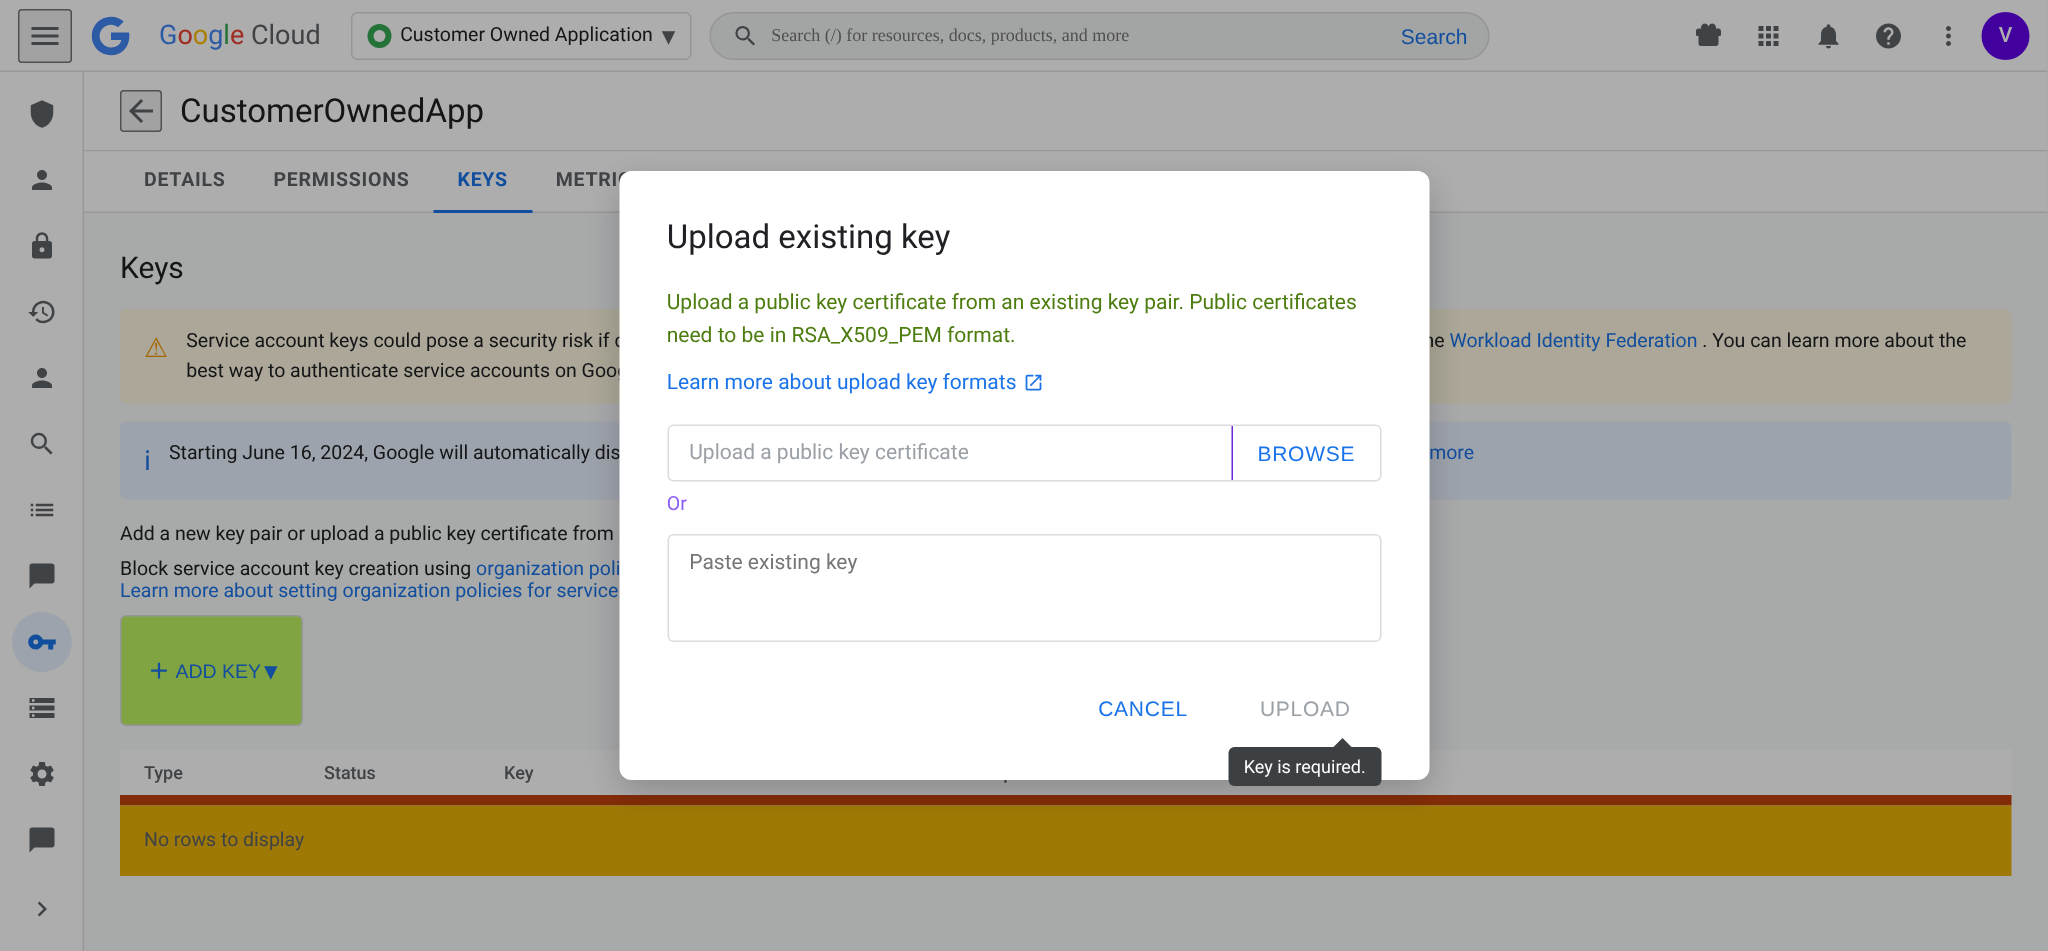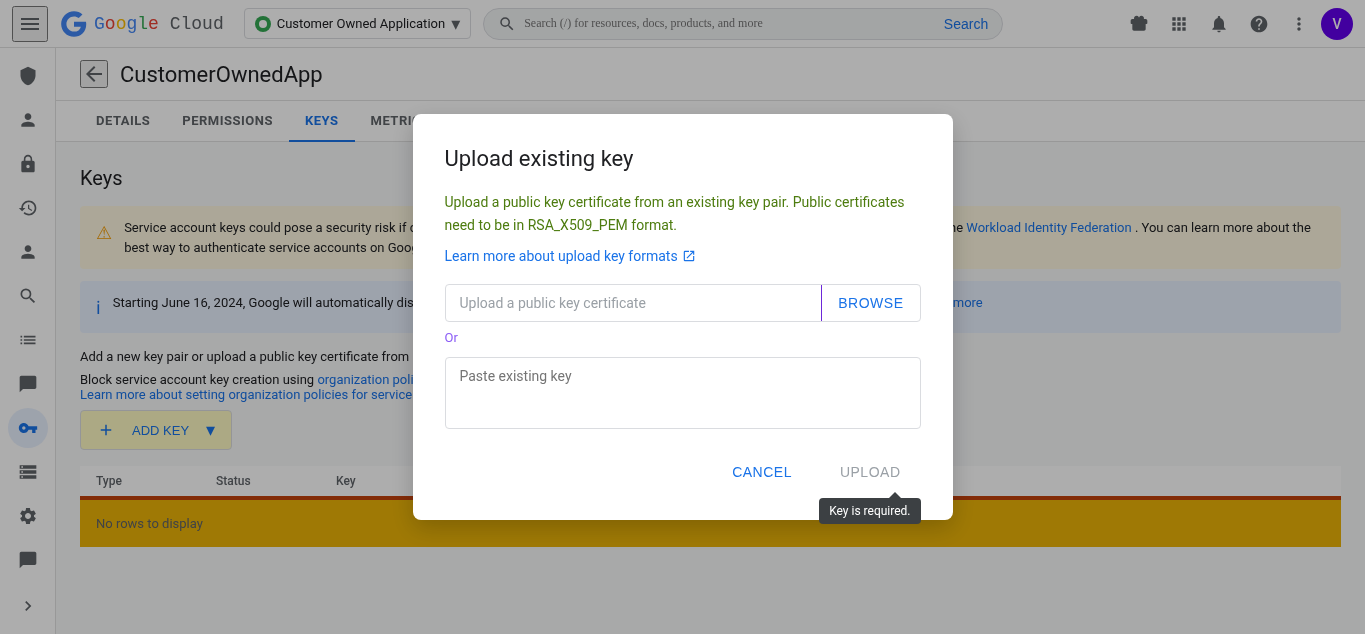--- a/index.html
+++ b/index.html
@@ -6,21 +6,21 @@
     body { font-family: 'Google Sans', Roboto, Arial, sans-serif; font-size: 14px; background: #f8f9fa; color: #202124; overflow: hidden; }
 
     
     .top-nav {
       display: flex; align-items: center; height: 48px;
       background: #fff; border-bottom: 1px solid #e0e0e0;
       padding: 0 12px; gap: 12px; position: relative; z-index: 10;
     }
     .hamburger-btn { color: #5f6368; cursor: pointer; display: flex; align-items: center; padding: 4px; }
     .hamburger-btn svg { width: 24px; height: 24px; }
-    .google-cloud-logo { display: flex; align-items: center; gap: 6px; margin-right: 8px; font-family: Liberation Mono, monospace; }
+    .google-cloud-logo { display: flex; align-items: center; gap: 18px; margin-right: 8px; }
     .logo-text { font-size: 18px; font-weight: 400; color: #5f6368; white-space: nowrap; }
     .logo-text span.g { color: #4285f4; }
     .logo-text span.o1 { color: #ea4335; }
     .logo-text span.o2 { color: #fbbc04; }
     .logo-text span.gl { color: #4285f4; }
     .logo-text span.e { color: #34a853; }
     .logo-cloud { color: #5f6368; font-size: 18px; }
 
     .project-selector {
       display: flex; align-items: center; gap: 6px;
@@ -115,32 +115,32 @@
     .alert-warning .alert-icon { color: #f29900; }
     .alert-info .alert-icon { color: #1a73e8; }
 
     .link { color: #1a73e8; text-decoration: none; cursor: pointer; }
 
     .add-key-section { margin: 16px 0; }
     .add-key-text { font-size: 13px; margin-bottom: 8px; }
     .org-link { color: #1a73e8; text-decoration: none; }
 
     .add-key-btn {
-      display: flex; align-items: center; gap: 17px;
+      display: flex; align-items: center; gap: 2px;
       border: 1px solid #dadce0; border-radius: 4px;
-      padding: 8px 16px; background: #fef9c3; cursor: pointer;
+      padding: 25px 16px; background: #bef264; cursor: pointer;
       font-size: 13px; font-weight: 500; color: #1a73e8;
     }
 
     
     .table-container { margin-top: 16px; }
     .table-header {
       display: grid; grid-template-columns: 120px 120px 160px 160px 1fr;
       padding: 8px 16px; font-size: 12px; font-weight: 500; color: #5f6368;
-      border-bottom: 4px solid #c2410c; background: #fff;
+      border-bottom: 7px solid #c2410c; background: #fff;
     }
     .table-no-rows {
       padding: 16px; font-size: 13px; color: #5f6368;
       background: #eab308;
     }
 
     
     .overlay {
       position: fixed; top: 0; left: 0; right: 0; bottom: 0;
       background: rgba(0,0,0,0.32); z-index: 100;

